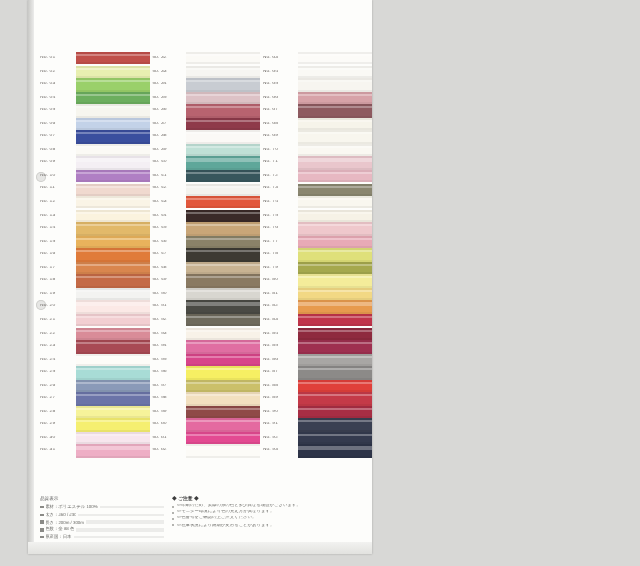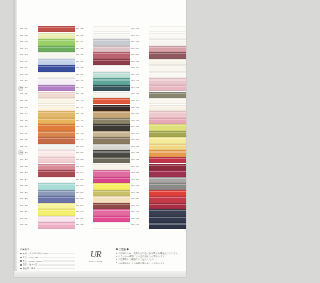--- a/index.html
+++ b/index.html
@@ -486,24 +486,20 @@
             <span class="frule"></span>
           </div>
           <div class="fline">
             <span class="fbullet"></span>
             <span class="ftext">原産国：日本</span>
             <span class="frule"></span>
           </div>
         </div>
     </div>
 
-    <div id="logo">
-      <div id="logomark">UR</div>
-      <div id="logotext">FUJIX  TIRE</div>
-    </div>
 
     <div id="fright">
       <div class="rtitle">◆ ご注意 ◆</div>
       <div id="fright-lines">
           <div class="rline">
             <span class="rdot"></span>
             <span class="rtext">※印刷のため、実際の糸の色と多少異なる場合がございます。</span>
           </div>
           <div class="rline">
             <span class="rdot"></span>

